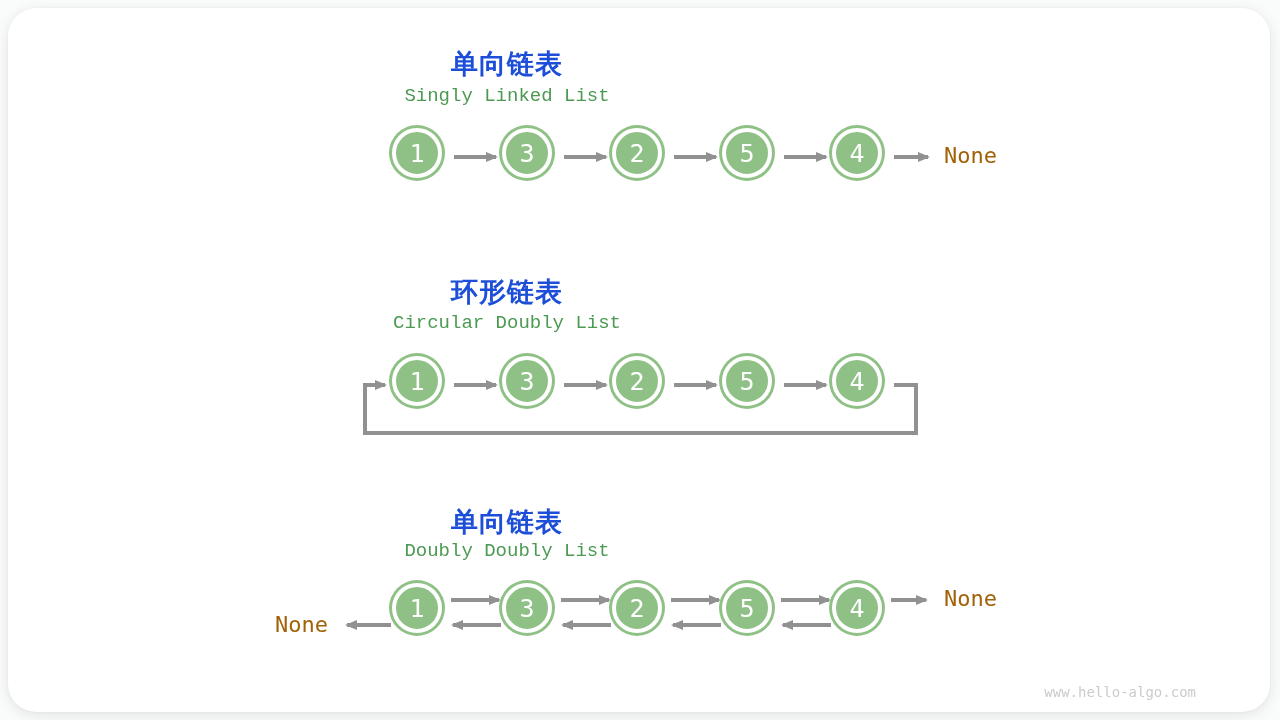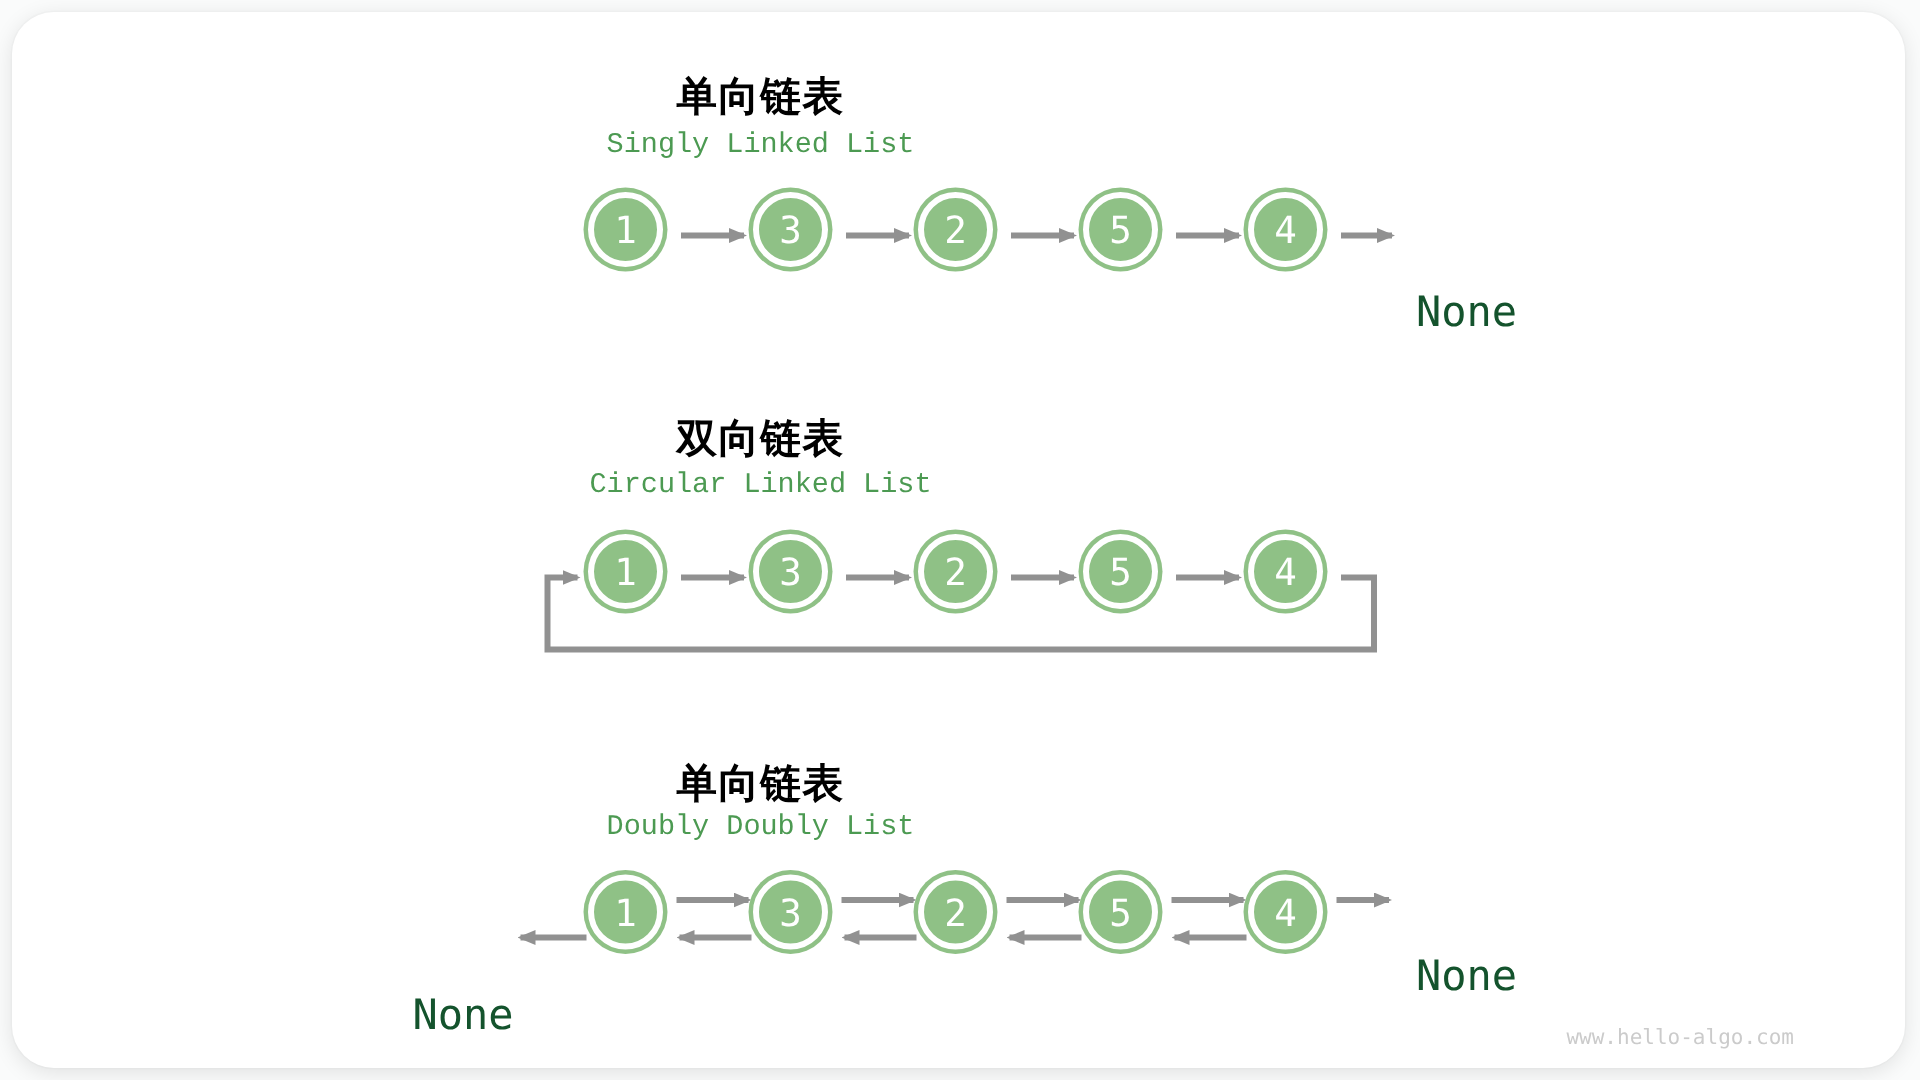--- a/index.html
+++ b/index.html
@@ -9,42 +9,42 @@
     position:absolute; left:8px; top:8px; width:1262px; height:704px;
     background:#ffffff; border-radius:28px;
     box-shadow:0 3px 14px rgba(0,0,0,0.10), 0 0 0 1px rgba(0,0,0,0.015);
   }
 
   .arrow-layer { position:absolute; left:0; top:0; width:1280px; height:720px; pointer-events:none; }
 
   .title-zh {
     position:absolute; left:507px; transform:translateX(-50%);
     font-family:"DejaVu Sans", sans-serif; font-weight:bold;
-    font-size:27px; color:#000000; white-space:nowrap; letter-spacing:1px;
+    font-size:27px; color:#1d4ed8; white-space:nowrap; letter-spacing:1px;
   }
   .title-en {
     position:absolute; left:507px; transform:translateX(-50%);
     font-family:Liberation Mono, monospace;
     font-size:19px; color:#4C9A52; white-space:nowrap;
   }
 
   .node {
     position:absolute; width:50px; height:50px; border-radius:50%;
     background:#8FC186; border:4px solid #ffffff;
     box-shadow:0 0 0 3px #8FC186;
     display:flex; align-items:center; justify-content:center;
     color:#ffffff; font-family:"DejaVu Sans Mono", monospace; font-size:25px; font-weight:500;
   }
   
   .c0 { left:392px; } .c1 { left:502px; } .c2 { left:612px; } .c3 { left:722px; } .c4 { left:832px; }
   .r0 { top:128px; } .r1 { top:356px; } .r2 { top:583px; }
 
   .none-label {
     position:absolute; font-family:"DejaVu Sans Mono", monospace;
-    font-size:28px; color:#14532d; white-space:nowrap;margin-top:48px;
+    font-size:22px; color:#a16207; white-space:nowrap;
   }
 
   .footer {
     position:absolute; right:84px; bottom:20px;
     font-family:"DejaVu Sans Mono", monospace; font-size:14px; color:#CBCBCB;
   }
 </style>
 </head>
 <body>
 
@@ -91,22 +91,22 @@
 
 <div class="title-zh" style="top:46px">单向链表</div>
 <div class="title-en" style="top:85px">Singly Linked List</div>
 <div class="node c0 r0">1</div>
 <div class="node c1 r0">3</div>
 <div class="node c2 r0">2</div>
 <div class="node c3 r0">5</div>
 <div class="node c4 r0">4</div>
 <div class="none-label" style="left:944px; top:143px">None</div>
 
-<div class="title-zh" style="top:274px">双向链表</div>
-<div class="title-en" style="top:312px">Circular Linked List</div>
+<div class="title-zh" style="top:274px">环形链表</div>
+<div class="title-en" style="top:312px">Circular Doubly List</div>
 <div class="node c0 r1">1</div>
 <div class="node c1 r1">3</div>
 <div class="node c2 r1">2</div>
 <div class="node c3 r1">5</div>
 <div class="node c4 r1">4</div>
 
 <div class="title-zh" style="top:504px">单向链表</div>
 <div class="title-en" style="top:540px">Doubly Doubly List</div>
 <div class="node c0 r2">1</div>
 <div class="node c1 r2">3</div>

